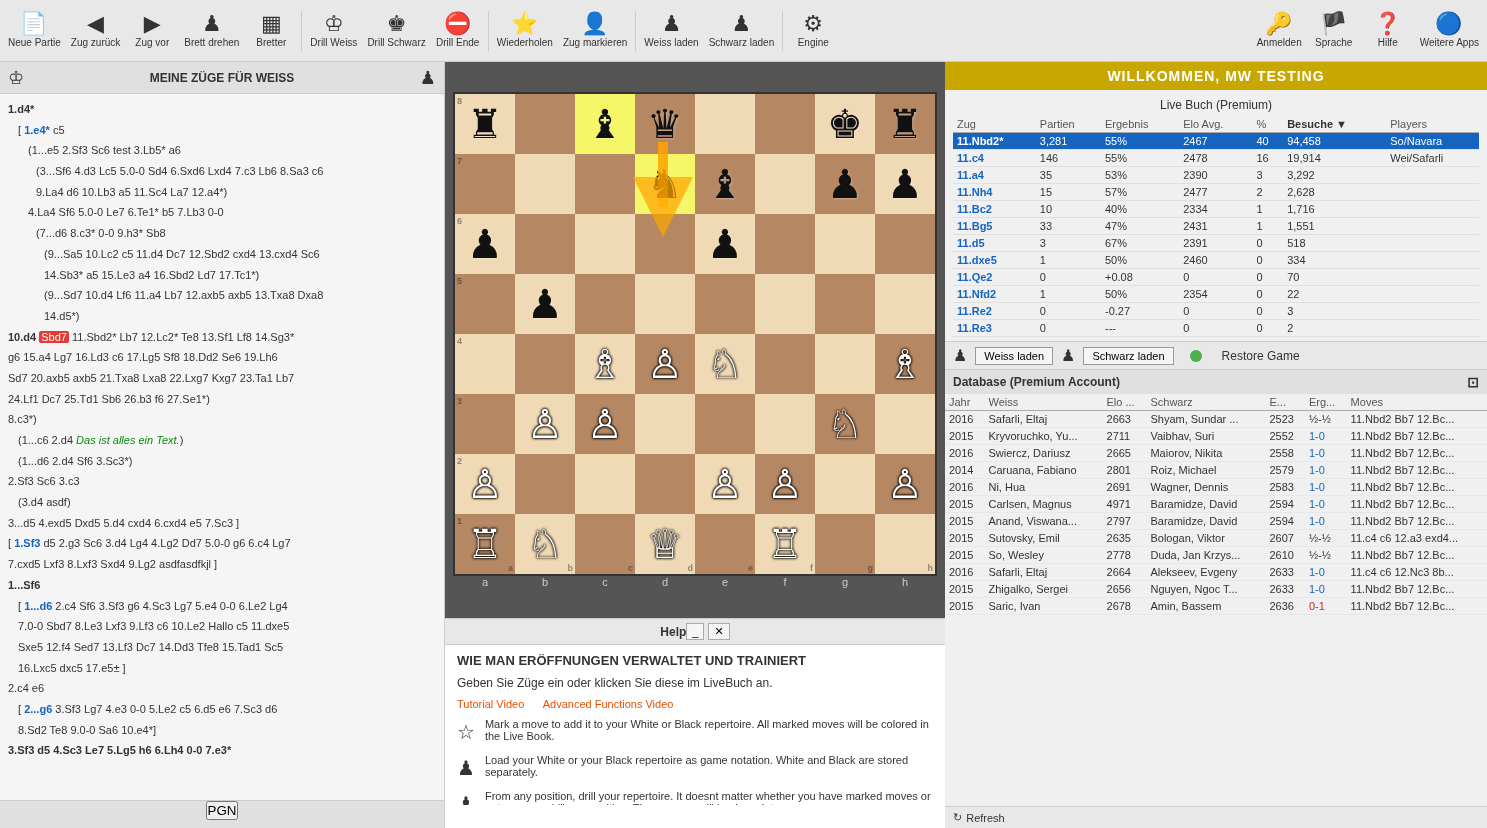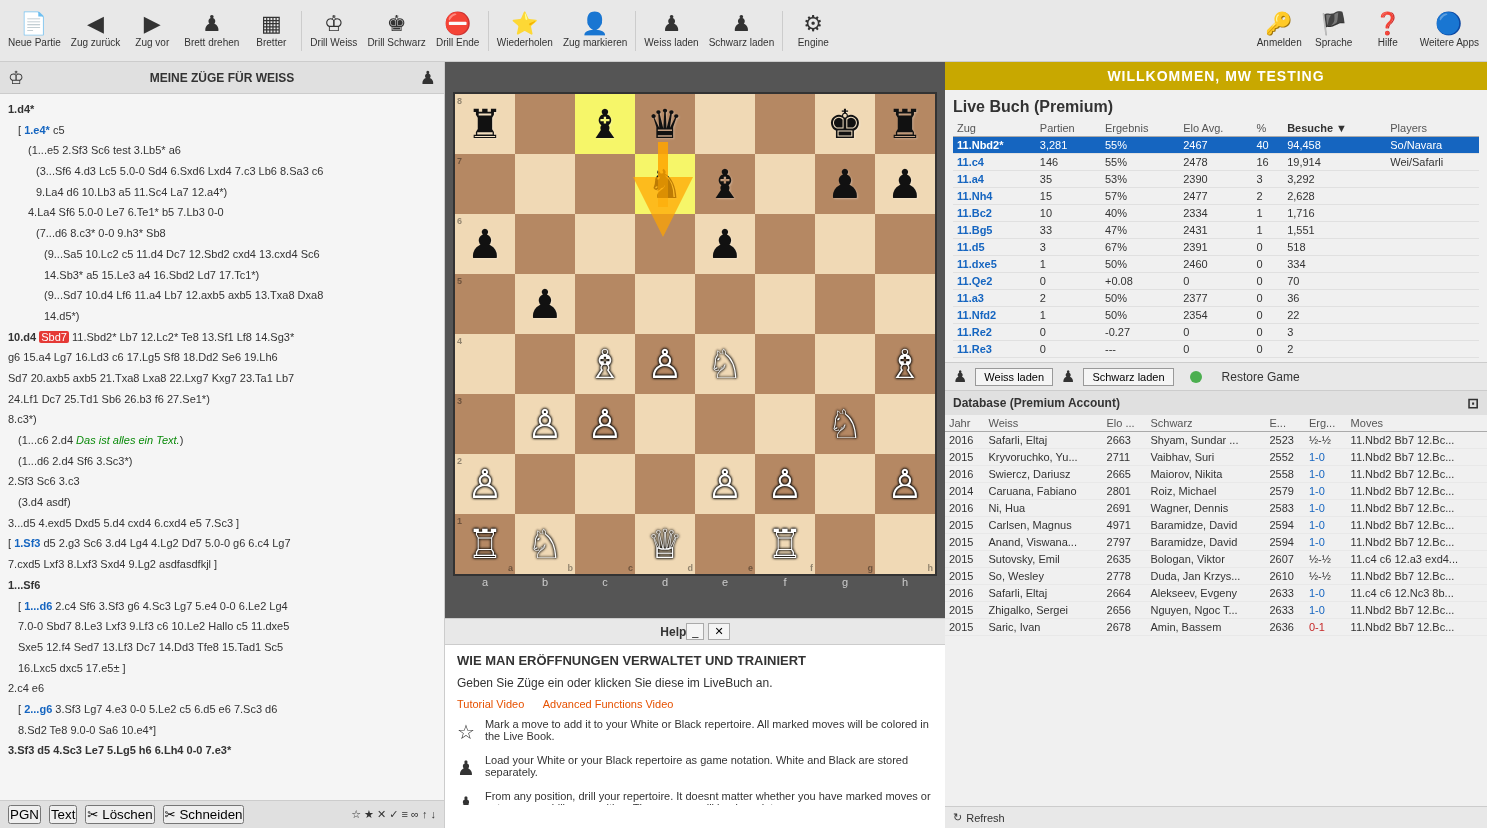--- a/index.html
+++ b/index.html
@@ -19,21 +19,21 @@
     #notation-header { background: #e0e0e0; border-bottom: 1px solid #ccc; padding: 4px 8px; display: flex; align-items: center; justify-content: space-between; height: 32px; }
     #notation-title { font-weight: bold; font-size: 12px; }
     #notation-body { flex: 1; overflow-y: auto; padding: 6px 8px; font-size: 11px; line-height: 1.7; }
     .notation-line { margin-bottom: 2px; }
     .move-highlight { background: #e53935; color: white; padding: 0 2px; border-radius: 2px; }
     .move-blue { color: #1565C0; font-weight: bold; }
     .move-comment { color: #0a8a0a; font-style: italic; }
     .move-main { font-weight: bold; }
 
     
-    #bottom-bar { height: 28px; background: #e0e0e0; border-top: 1px solid #ccc; display: flex; align-items: center; padding: 0 8px; gap: 8px; font-size: 11px; }
+    #bottom-bar { height: 28px; background: #e0e0e0; border-top: 1px solid #ccc; display: flex; align-items: center; padding: 0 8px; gap: 8px; font-size: 11px; flex-direction: column; }
 
     
     #center { flex: 0 0 500px; display: flex; flex-direction: column; }
     #board-area { flex: 1; display: flex; flex-direction: column; align-items: center; justify-content: center; background: #555; padding: 8px; }
     #board-wrapper { position: relative; }
     #board { display: grid; grid-template-columns: repeat(8, 60px); grid-template-rows: repeat(8, 60px); border: 2px solid #333; }
     .sq { width: 60px; height: 60px; display: flex; align-items: center; justify-content: center; font-size: 42px; position: relative; }
     .sq.light { background: #f0d9b5; }
     .sq.dark { background: #b58863; }
     .sq.highlight-yellow { background: #f6f669 !important; }
@@ -53,21 +53,21 @@
     .help-german { font-size: 13px; font-weight: bold; margin-bottom: 8px; }
     .help-item { display: flex; gap: 10px; margin-bottom: 10px; align-items: flex-start; }
     .help-icon { font-size: 20px; flex-shrink: 0; margin-top: 2px; }
 
     
     #right-panel { flex: 1; display: flex; flex-direction: column; background: #f0f0f0; }
     #welcome-bar { background: #c8a800; color: white; text-align: center; padding: 6px; font-weight: bold; font-size: 14px; letter-spacing: 1px; }
 
     
     #live-book { padding: 4px 8px; }
-    #live-book-header { font-weight: bold; font-size: 16px; padding: 4px 0; }
+    #live-book-header { font-weight: normal; font-size: 12px; padding: 4px 0; text-align: center; }
     #live-book table { width: 100%; border-collapse: collapse; font-size: 11px; }
     #live-book table th { border-bottom: 1px solid #aaa; padding: 2px 4px; text-align: left; color: #555; font-weight: normal; cursor: pointer; }
     #live-book table th.active-sort { color: #333; font-weight: bold; }
     #live-book table td { padding: 2px 4px; border-bottom: 1px solid #e0e0e0; }
     #live-book table tr.selected td { background: #1565C0; color: white; }
 
     
     #db-section { flex: 1; border-top: 1px solid #ccc; overflow: hidden; display: flex; flex-direction: column; }
     #db-header { background: #e0e0e0; padding: 4px 8px; font-weight: bold; font-size: 12px; display: flex; align-items: center; justify-content: space-between; }
     #db-table-wrap { flex: 1; overflow-y: auto; }
@@ -509,29 +509,20 @@
             <tr>
               <td style="font-weight: bold; color: rgb(21, 101, 192);">11.Qe2</td>
               <td>0</td>
               <td>+0.08</td>
               <td>0</td>
               <td>0</td>
               <td>70</td>
               <td></td>
             </tr>
             <tr>
-              <td style="font-weight: bold; color: rgb(21, 101, 192);">11.a3</td>
-              <td>2</td>
-              <td>50%</td>
-              <td>2377</td>
-              <td>0</td>
-              <td>36</td>
-              <td></td>
-            </tr>
-            <tr>
               <td style="font-weight: bold; color: rgb(21, 101, 192);">11.Nfd2</td>
               <td>1</td>
               <td>50%</td>
               <td>2354</td>
               <td>0</td>
               <td>22</td>
               <td></td>
             </tr>
             <tr>
               <td style="font-weight: bold; color: rgb(21, 101, 192);">11.Re2</td>

